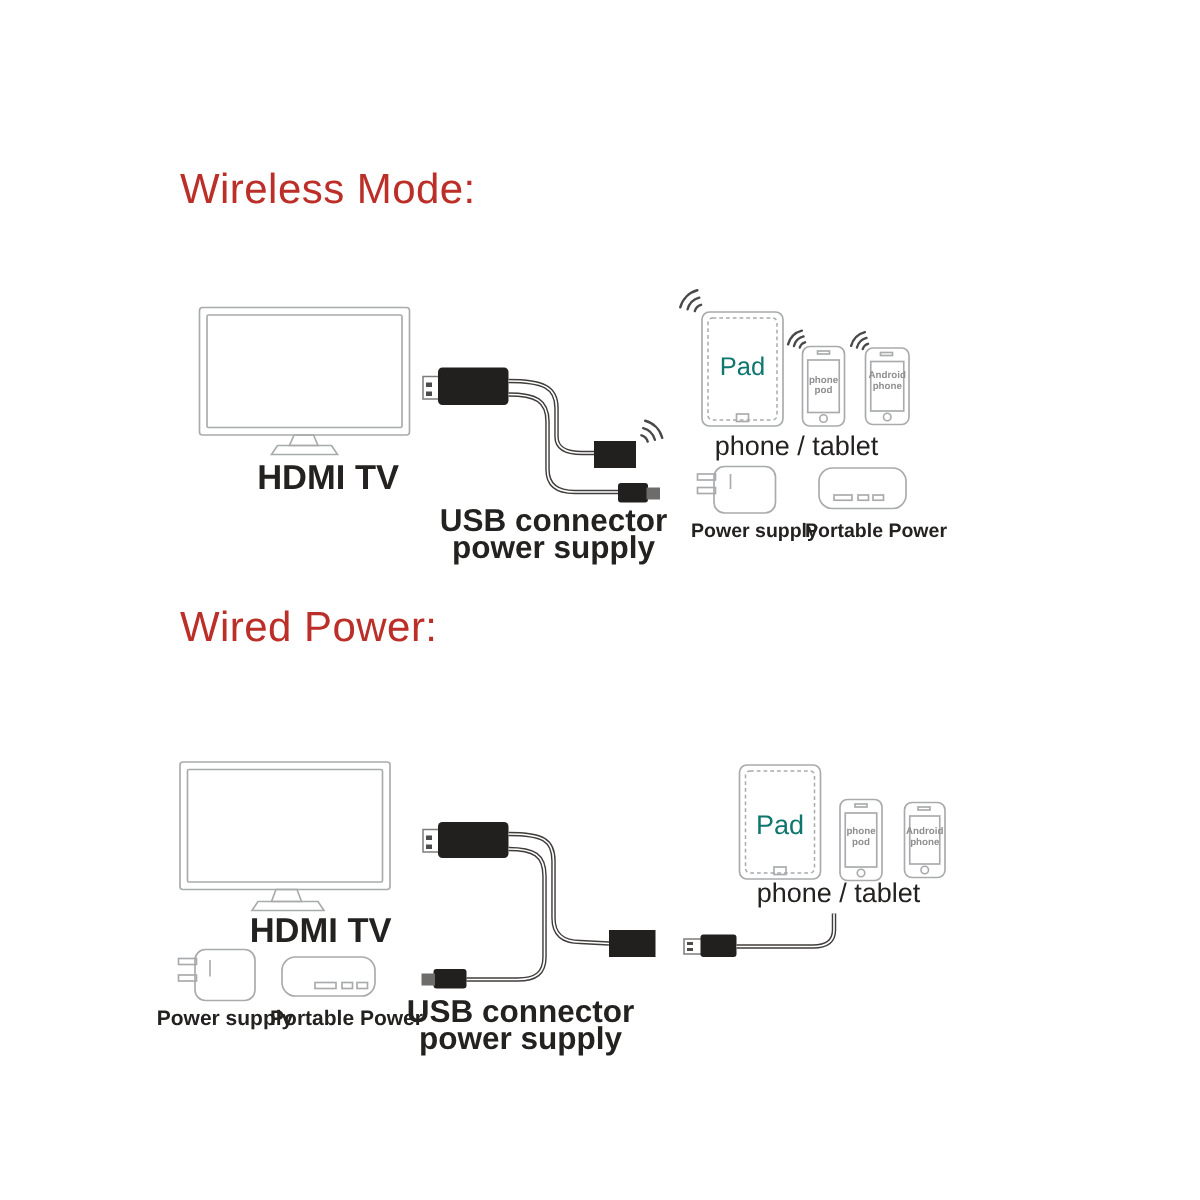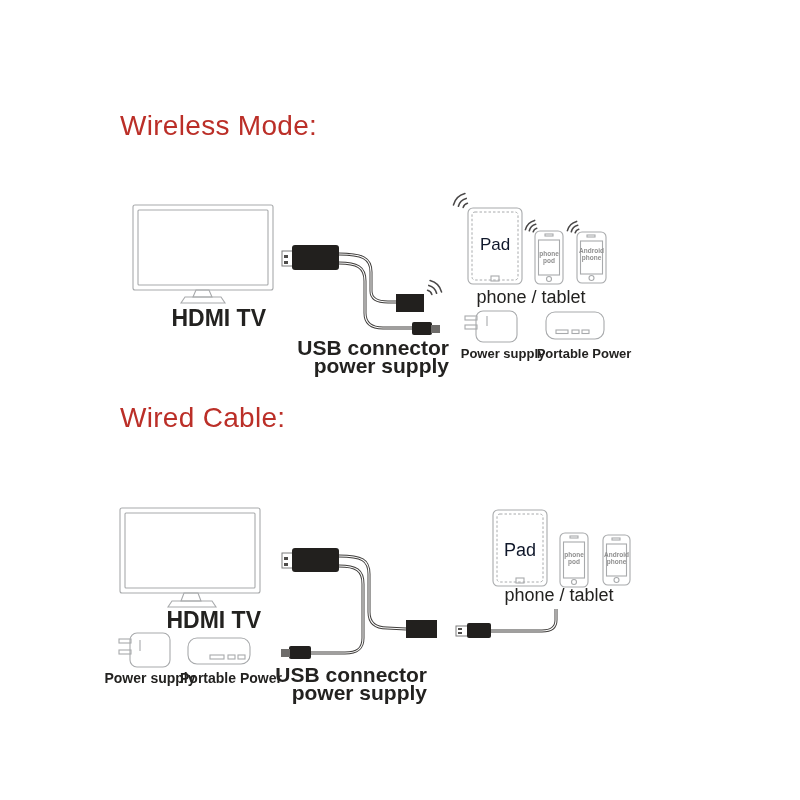--- a/index.html
+++ b/index.html
@@ -2,25 +2,25 @@
 <html style="--accent-red: #bb2f28; --text-dark: #232220; --sketch-gray: #a8aaac; --connector-black: #22201e;"><head>
 <meta charset="utf-8">
 <style>
   html,body{margin:0;padding:0;background:#fff;}
   .canvas{position:relative;width:688px;height:800px;background:#fff;
           font-family:"Liberation Sans",sans-serif;overflow:hidden;border-radius:29px;}
   svg.art{position:absolute;left:0;top:0;}
   .t{position:absolute;color:var(--text-dark,#232220);white-space:nowrap;}
   .title{font-size:28px;color:var(--accent-red,#bb2f28);letter-spacing:.3px;font-weight:400;}
   .big{font-size:23px;font-weight:700;text-align:right;}
-  .mid{font-size:21px;font-weight:700;text-align:right;line-height:18px;}
+  .mid{font-size:21px;font-weight:700;text-align:center;line-height:18px;}
   .sub{font-size:18px;font-weight:400;text-align:center;}
   .small{font-size:13px;font-weight:700;text-align:center;}
   .cablelbl{font-size:26px;font-weight:700;text-align:center;}
-  .pad-t{font-size:17px;color:#0f172a;text-align:center;font-weight:400;}
+  .pad-t{font-size:17px;color:#0f766e;text-align:center;font-weight:400;}
   .tiny{font-size:6.5px;line-height:7px;color:#8f8f8f;text-align:center;font-weight:600;white-space:normal;}
   
   .sk{fill:none;stroke:var(--sketch-gray,#a8aaac);stroke-width:1.1;}
   .skd{fill:none;stroke:var(--sketch-gray,#a8aaac);stroke-width:1;stroke-dasharray:2.5 2;}
   .blk{fill:var(--connector-black,#22201e);stroke:none;}
   .tip{fill:#fff;stroke:#7c7c7c;stroke-width:1;}
   .pin{fill:#4e4c4a;}
   .gray{fill:#6e6c6a;}
   .wire{fill:none;stroke:#403e3c;stroke-width:3;}
   .core{fill:none;stroke:#fff;stroke-width:1.1;}
@@ -190,21 +190,21 @@
   <div class="t tiny" style="left:577px;top:247px;width:29px;">
     <div>Android</div>
     <div>phone</div>
   </div>
 
   <div class="t sub" style="left:456px;top:287px;width:150px;">phone / tablet</div>
 
   <div class="t small" style="left:448px;top:346px;width:110px;">Power supply</div>
   <div class="t small" style="left:529px;top:346px;width:110px;">Portable Power</div>
 
-  <div class="t title" style="left:120px;top:402px;">Wired Cable:</div>
+  <div class="t title" style="left:120px;top:402px;">Wired Power:</div>
   <div class="t big" style="left:121px;top:607px;width:140px;">HDMI TV</div>
 
   <div class="t small" style="left:95px;top:670px;width:110px;font-size:14px;">Power supply</div>
   <div class="t small" style="left:176px;top:670px;width:110px;font-size:14px;">Portable Power</div>
 
   <div class="t mid" style="left:267px;top:666px;width:160px;">
     <div>USB connector</div>
     <div>power supply</div>
   </div>
 

